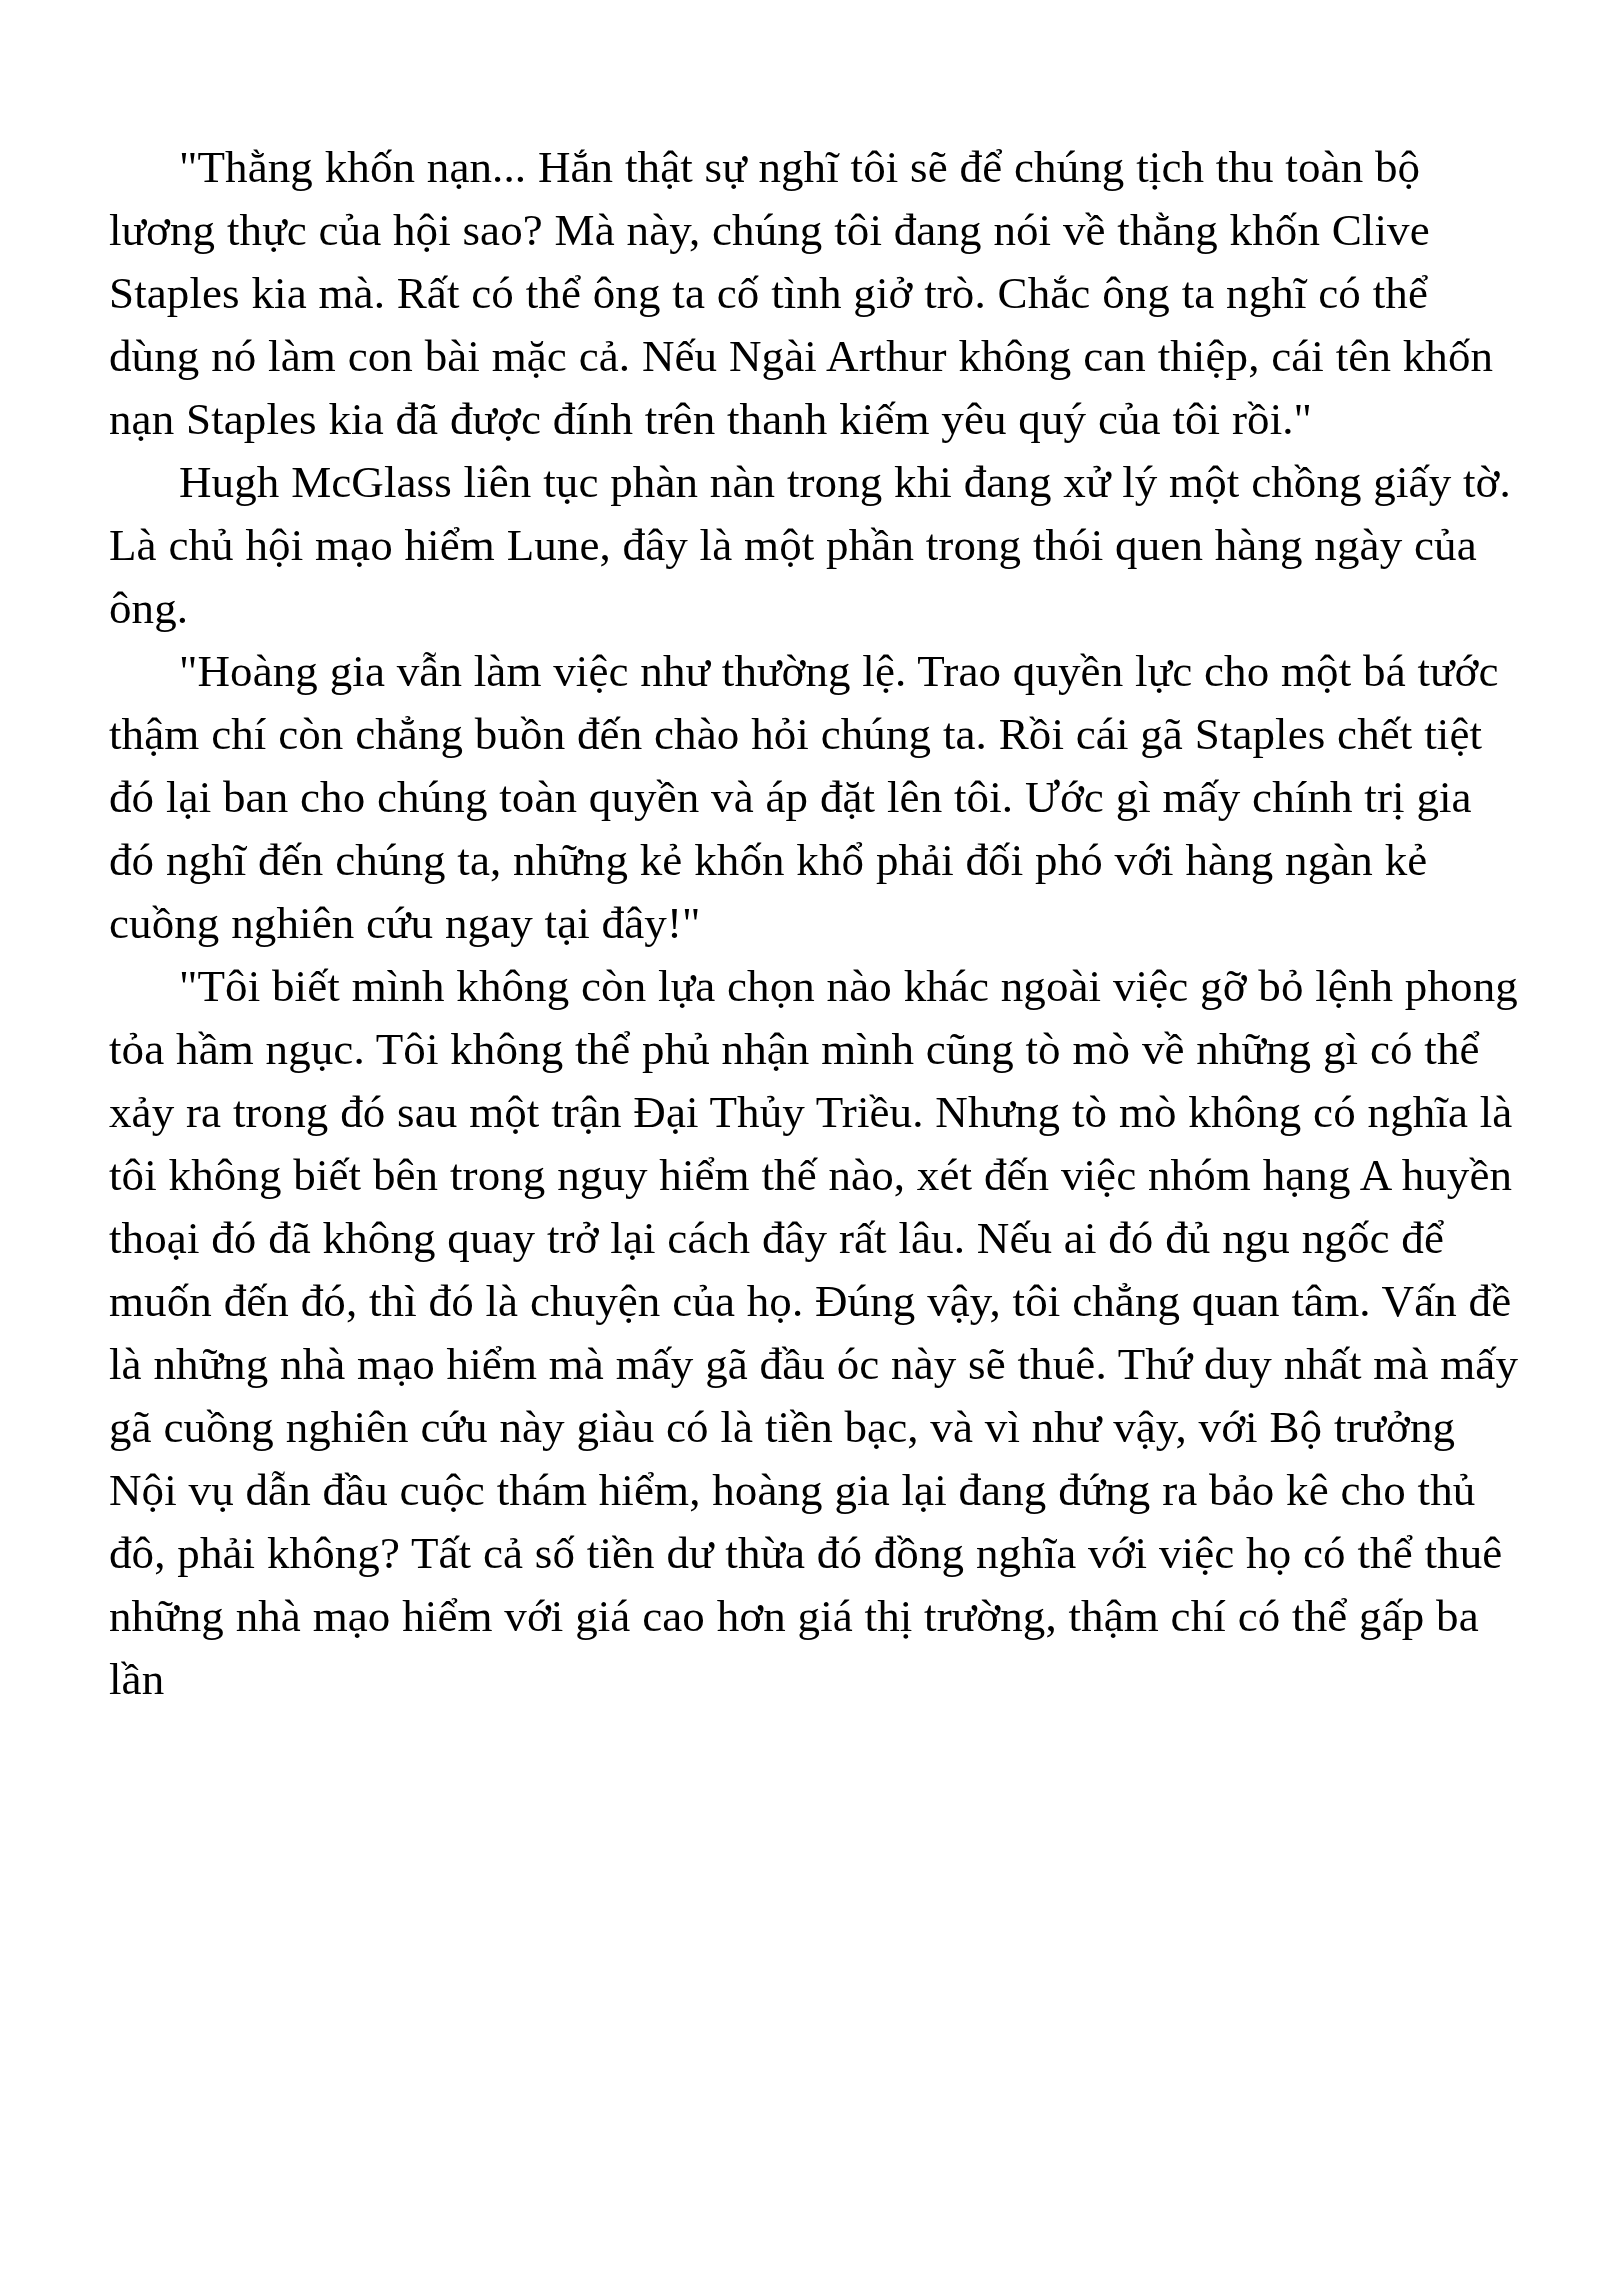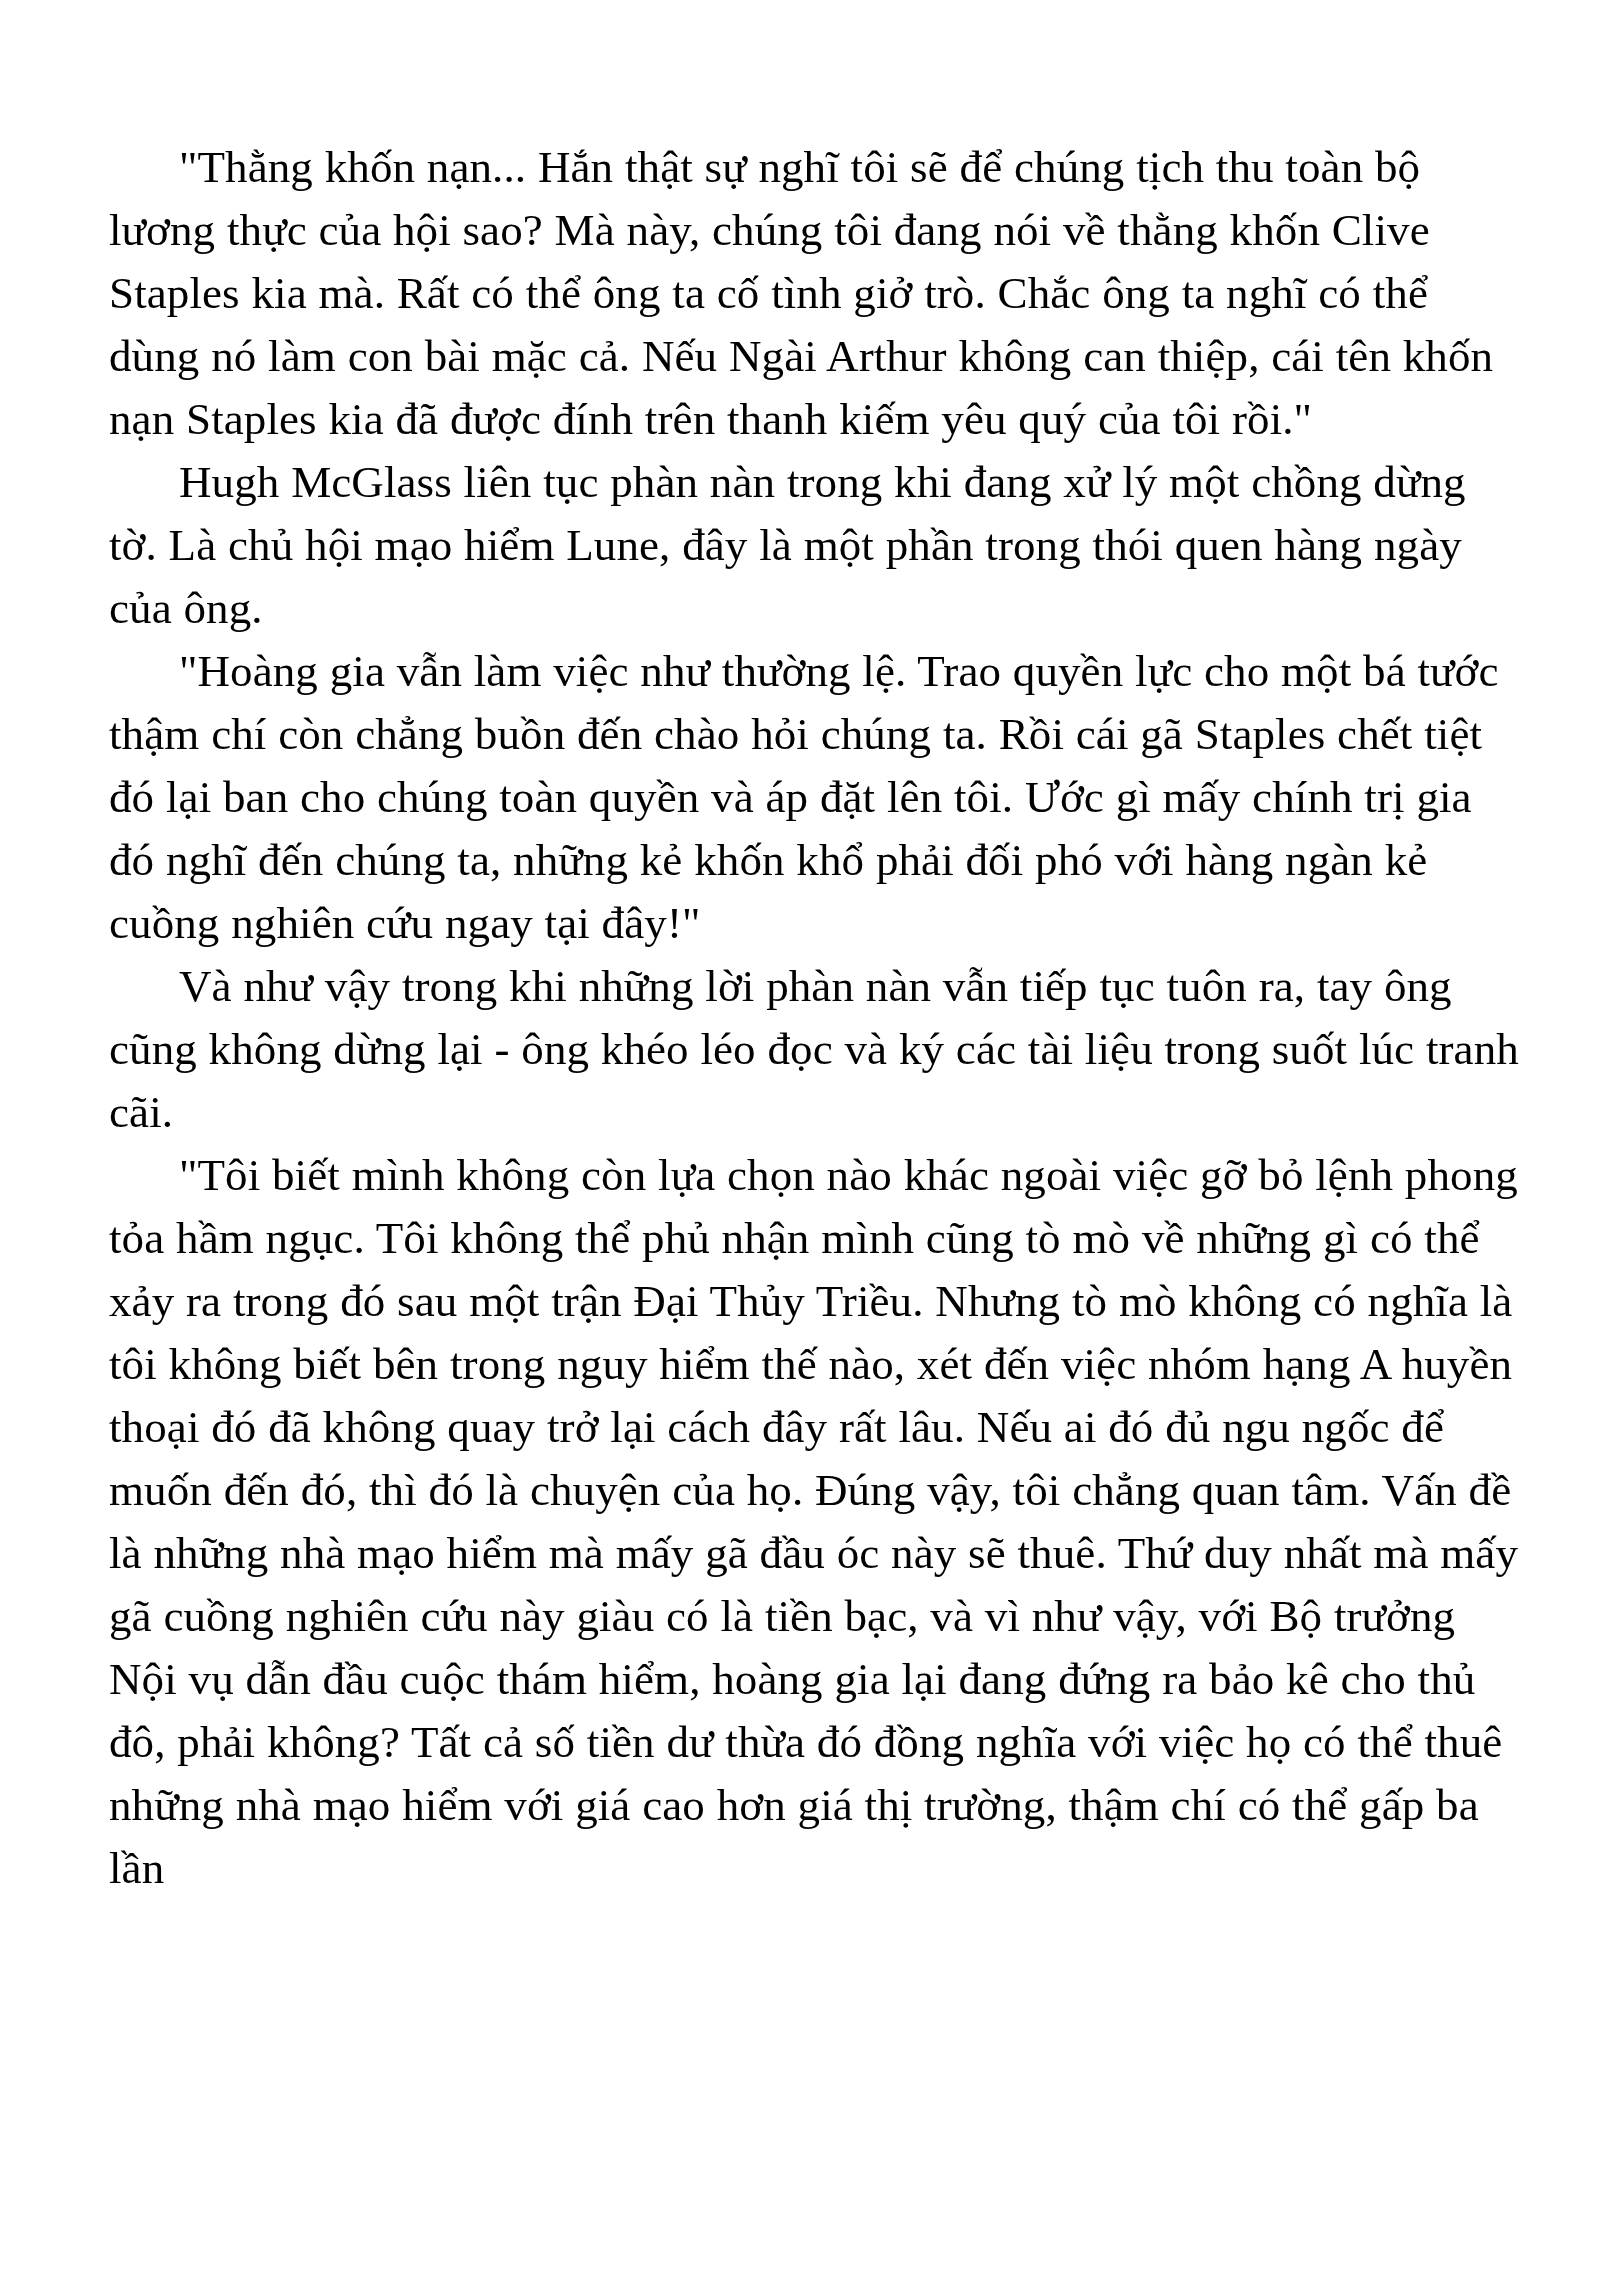--- a/index.html
+++ b/index.html
@@ -38,19 +38,18 @@
     word-spacing: 0.4px;
     font-weight: 400;
   }
 </style>
 </head>
 <body>
 
 <div class="page">
   <div class="text-body">
     <p class="para">"Thằng khốn nạn... Hắn thật sự nghĩ tôi sẽ để chúng tịch thu toàn bộ lương thực của hội sao? Mà này, chúng tôi đang nói về thằng khốn Clive Staples kia mà. Rất có thể ông ta cố tình giở trò. Chắc ông ta nghĩ có thể dùng nó làm con bài mặc cả. Nếu Ngài Arthur không can thiệp, cái tên khốn nạn Staples kia đã được đính trên thanh kiếm yêu quý của tôi rồi."</p>
-    <p class="para">Hugh McGlass liên tục phàn nàn trong khi đang xử lý một chồng dừng tờ. Là chủ hội mạo hiểm Lune, đây là một phần trong thói quen hàng ngày của ông.</p>
+    <p class="para">Hugh McGlass liên tục phàn nàn trong khi đang xử lý một chồng giấy tờ. Là chủ hội mạo hiểm Lune, đây là một phần trong thói quen hàng ngày của ông.</p>
     <p class="para">"Hoàng gia vẫn làm việc như thường lệ. Trao quyền lực cho một bá tước thậm chí còn chẳng buồn đến chào hỏi chúng ta. Rồi cái gã Staples chết tiệt đó lại ban cho chúng toàn quyền và áp đặt lên tôi. Ước gì mấy chính trị gia đó nghĩ đến chúng ta, những kẻ khốn khổ phải đối phó với hàng ngàn kẻ cuồng nghiên cứu ngay tại đây!"</p>
-    <p class="para">Và như vậy trong khi những lời phàn nàn vẫn tiếp tục tuôn ra, tay ông cũng không dừng lại - ông khéo léo đọc và ký các tài liệu trong suốt lúc tranh cãi.</p>
     <p class="para">"Tôi biết mình không còn lựa chọn nào khác ngoài việc gỡ bỏ lệnh phong tỏa hầm ngục. Tôi không thể phủ nhận mình cũng tò mò về những gì có thể xảy ra trong đó sau một trận Đại Thủy Triều. Nhưng tò mò không có nghĩa là tôi không biết bên trong nguy hiểm thế nào, xét đến việc nhóm hạng A huyền thoại đó đã không quay trở lại cách đây rất lâu. Nếu ai đó đủ ngu ngốc để muốn đến đó, thì đó là chuyện của họ. Đúng vậy, tôi chẳng quan tâm. Vấn đề là những nhà mạo hiểm mà mấy gã đầu óc này sẽ thuê. Thứ duy nhất mà mấy gã cuồng nghiên cứu này giàu có là tiền bạc, và vì như vậy, với Bộ trưởng Nội vụ dẫn đầu cuộc thám hiểm, hoàng gia lại đang đứng ra bảo kê cho thủ đô, phải không? Tất cả số tiền dư thừa đó đồng nghĩa với việc họ có thể thuê những nhà mạo hiểm với giá cao hơn giá thị trường, thậm chí có thể gấp ba lần</p>
   </div>
 </div>
 
 
 </body></html>

